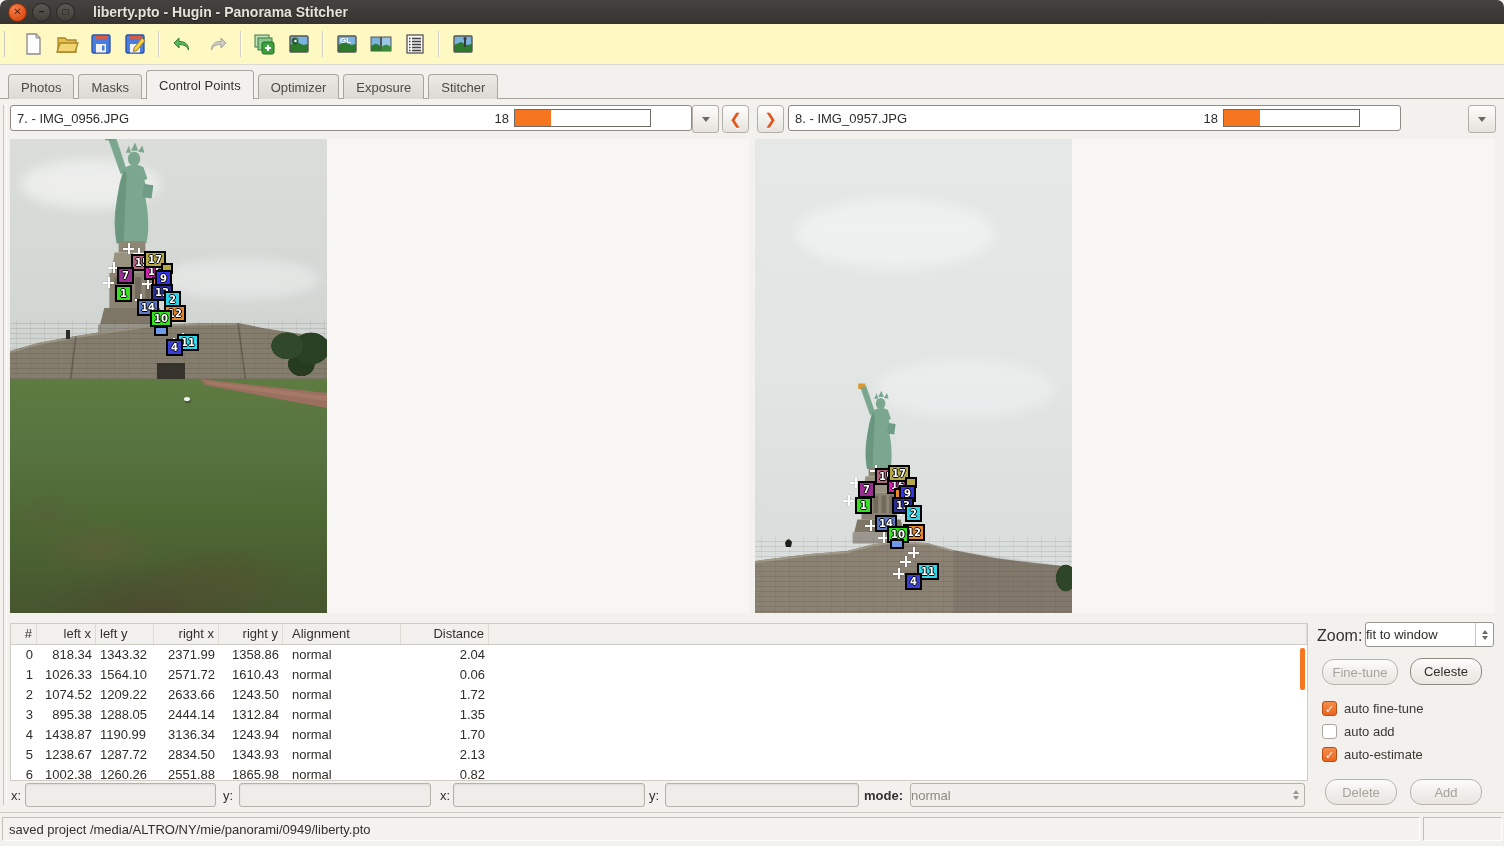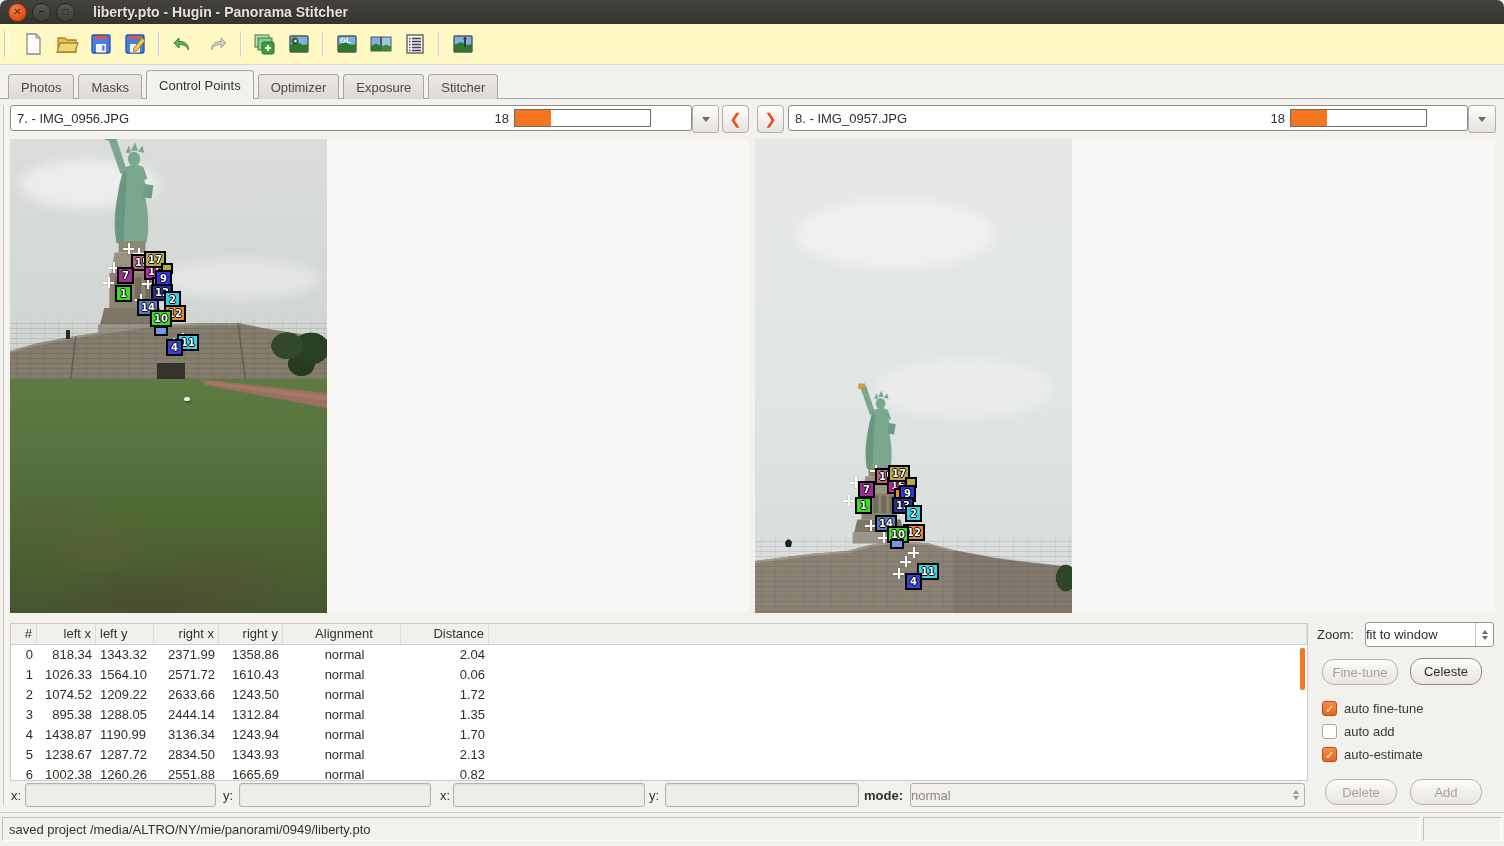--- a/index.html
+++ b/index.html
@@ -83,29 +83,29 @@
     border:1px solid #cfccc6;box-sizing:border-box;overflow:hidden;}
   .cp-thead{display:flex;height:20px;background:#f1f0ed;border-bottom:1px solid #cfcbc5;
     color:#33312d;}
   .cp-thead .cell{border-right:1px solid #dedad5;}
   .cell{box-sizing:border-box;padding:2px 4px 0 4px;white-space:nowrap;overflow:hidden;}
   .c0{width:26px;text-align:right;}
   .c1{width:59px;text-align:right;}
   .c2{width:58px;}
   .c3{width:65px;text-align:right;}
   .c4{width:64px;text-align:right;}
-  .c5{width:118px;text-align:center;padding-left:9px;}
+  .c5{width:118px;text-align:left;padding-left:9px;}
   .c6{width:88px;text-align:right;}
   .c7{flex:1;}
   .cp-row{display:flex;height:20px;color:#2e2d29;}
   .tbl-scroll{position:absolute;right:2px;top:22px;width:5px;height:132px;}
   .tbl-thumb{position:absolute;left:0;top:2px;width:5px;height:42px;background:#f5761e;border-radius:2px;}
 
   
-  .side-label{font-size:13px;color:#33312d;}
+  .side-label{font-size:16px;color:#33312d;}
   .ui-combo{position:absolute;height:25px;background:#fff;border:1px solid #9a958e;border-radius:3px;
     display:flex;align-items:center;box-sizing:border-box;}
   .ui-combo .val{padding-left:0;flex:1;color:#2e2d29;}
   .spin{width:17px;align-self:stretch;border-left:1px solid #c9c5bf;display:flex;flex-direction:column;
     align-items:center;justify-content:center;gap:2px;}
   .spin b{width:0;height:0;border-left:3.5px solid transparent;border-right:3.5px solid transparent;}
   .spin b.up{border-bottom:4px solid #6d6a64;}
   .spin b.dn{border-top:4px solid #6d6a64;}
   .btn{position:absolute;height:26px;border:1px solid #b7b2ab;border-radius:12px;
     background:linear-gradient(180deg,#fdfdfc,#f2f0ed 45%,#e9e6e1);
@@ -286,21 +286,21 @@
     <span class="cpcount">18</span>
     <span class="cp-progress">
         <span class="cp-progress-fill" id="prog-left" style="display: block; width: 27%;"></span>
       </span>
   </div>
   <div class="dd-btn" style="left:692px;">
       <span class="dd-tri"></span>
     </div>
   <div class="nav-btn" style="left:722px;">❮</div>
   <div class="nav-btn" style="left:757px;">❯</div>
-  <div class="combo" style="left:788px;width:680px;">
+  <div class="combo" style="left:788px;width:613px;">
     <span class="fname">8. - IMG_0957.JPG</span>
     <span class="spacer"></span>
     <span class="cpcount">18</span>
     <span class="cp-progress">
         <span class="cp-progress-fill" id="prog-right" style="display: block; width: 27%;"></span>
       </span>
   </div>
   <div class="dd-btn" style="left:1468px;width:26px;">
       <span class="dd-tri"></span>
     </div>
@@ -579,21 +579,21 @@
           <div class="cell c3">2834.50</div>
           <div class="cell c4">1343.93</div>
           <div class="cell c5">normal</div>
           <div class="cell c6">2.13</div>
         </div>
         <div class="cp-row">
           <div class="cell c0">6</div>
           <div class="cell c1">1002.38</div>
           <div class="cell c2">1260.26</div>
           <div class="cell c3">2551.88</div>
-          <div class="cell c4">1665.69</div>
+          <div class="cell c4">1865.98</div>
           <div class="cell c5">normal</div>
           <div class="cell c6">0.82</div>
         </div>
       </div>
     <div class="tbl-scroll">
       <div class="tbl-thumb"></div>
     </div>
   </div>
 
   <div class="abs side-label" style="left:1317px;top:528px;">Zoom:</div>

